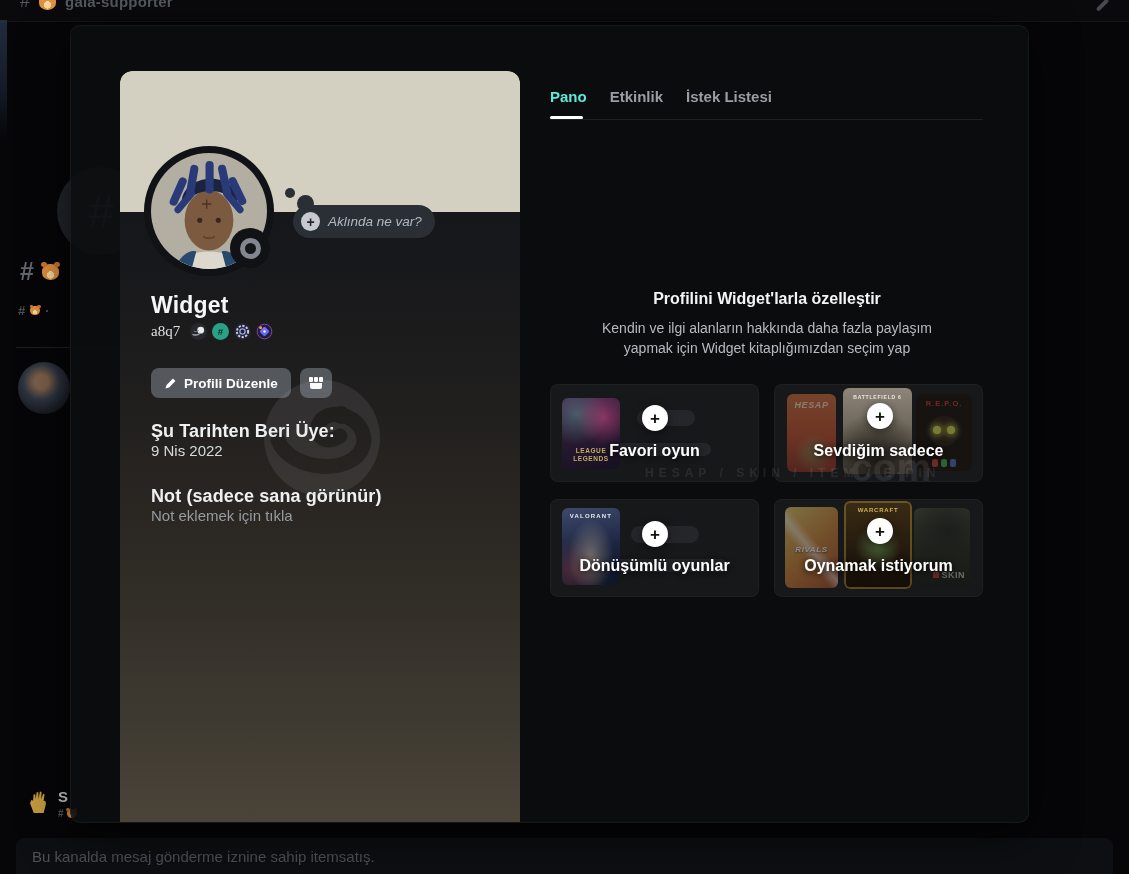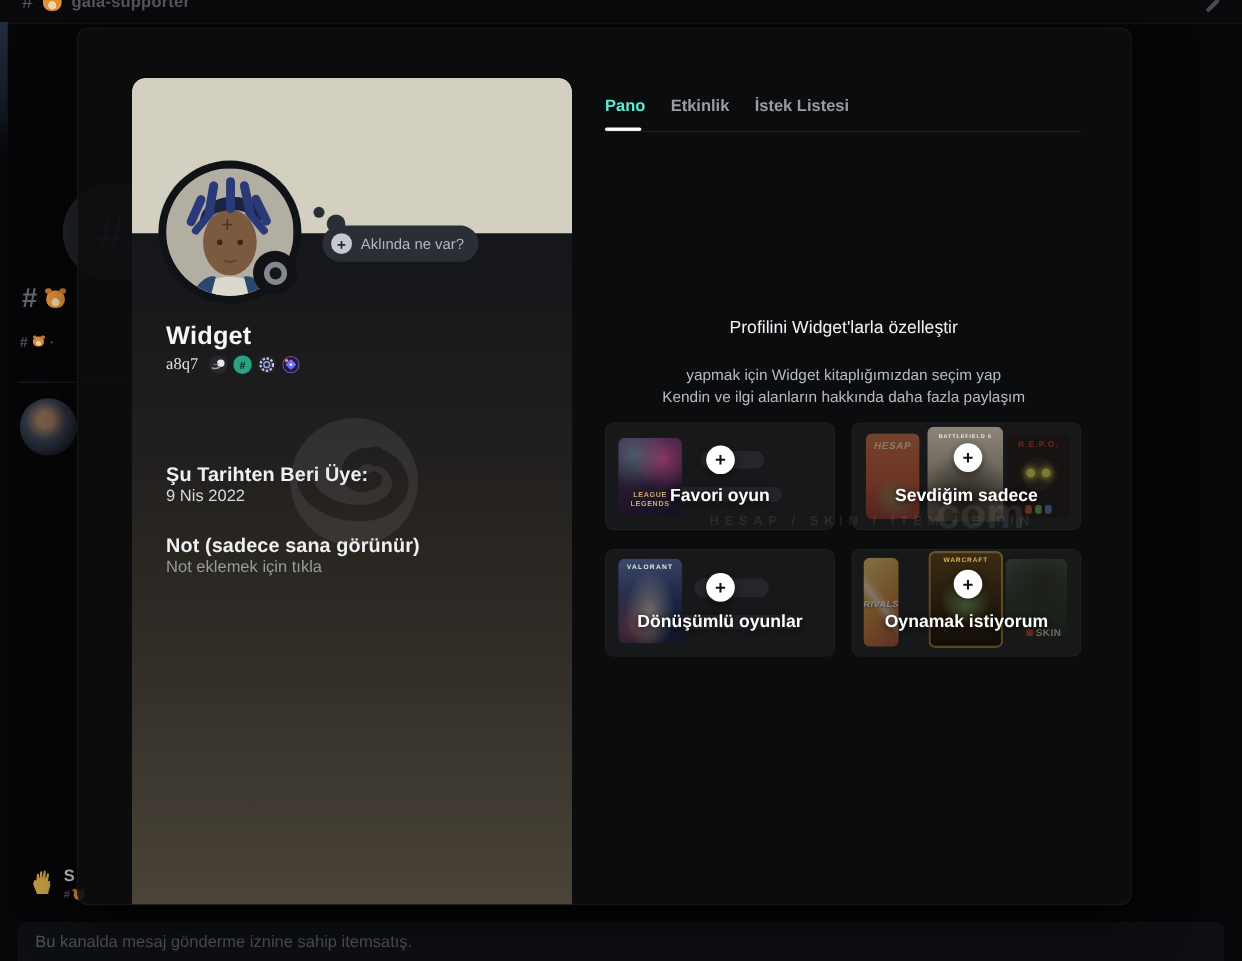--- a/index.html
+++ b/index.html
@@ -62,21 +62,21 @@
   .avatar-ring { position:absolute; left:24px; top:75px; width:130px; height:130px; border-radius:50%; background:#101216; }
   .avatar-photo { position:absolute; left:7px; top:7px; width:116px; height:116px; border-radius:50%; overflow:hidden; }
   .status-badge { position:absolute; left:110px; top:157px; width:40px; height:40px; border-radius:50%; background:#101216; display:flex; align-items:center; justify-content:center; }
   .status-offline { width:21px; height:21px; border-radius:50%; border:5px solid #83878f; background:#14161a; }
   .dot1 { position:absolute; left:165px; top:117px; width:10px; height:10px; border-radius:50%; background:#2a2f36; }
   .dot2 { position:absolute; left:177px; top:124px; width:17px; height:17px; border-radius:50%; background:#2a2f36; }
   .bubble { position:absolute; left:173px; top:134px; height:33px; border-radius:17px; background:#2a2f36;
     display:flex; align-items:center; gap:8px; padding:0 13px 0 8px; cursor:pointer; }
   .bubble-plus { width:19px; height:19px; border-radius:50%; background:#c6cad0; color:#23262b;
     display:flex; align-items:center; justify-content:center; font-size:14px; font-weight:700; line-height:1; }
-  .bubble-text { font-size:13.5px; color:#b2b8bf; white-space:nowrap; }
+  .bubble-text { font-size:13.5px; font-style:italic; color:#b2b8bf; white-space:nowrap; }
 
   .display-name { position:absolute; left:31px; top:221px; font-size:23px; font-weight:800; color:#f5f6f7; letter-spacing:.2px; }
   .user-row { position:absolute; left:31px; top:252px; display:flex; align-items:center; gap:10px; }
   .username { font-size:15px; color:#dde0e2;font-family:Liberation Serif, serif; }
   .badges { display:flex; gap:5px; align-items:center; }
   .badge { width:17px; height:17px; display:block; }
 
   .btn-row { position:absolute; left:31px; top:297px; display:flex; gap:9px; }
   .btn { height:30px; border-radius:8px; background:#54585d; border:none; color:#fff;
     display:flex; align-items:center; justify-content:center; gap:7px;
@@ -93,21 +93,21 @@
   .note-placeholder { position:absolute; left:31px; font-size:15px; color:#969ba2; cursor:pointer; }
 
   
   .tabs { position:absolute; left:479px; top:62px; display:flex; gap:23px; }
   .tab { font-size:15px; font-weight:600; color:#9a9ea4; cursor:pointer; }
   .tab.active { color:#5eead4; }
   .tab-underline { position:absolute; left:479px; top:90px; width:33px; height:3px; border-radius:2px; background:#ffffff; }
   .tabs-divider { position:absolute; left:479px; top:93px; width:433px; height:1px; background:#1e2024; }
 
   .widget-head { position:absolute; left:479px; top:264px; width:434px; text-align:center; }
-  .widget-title { font-size:16px; font-weight:400; color:#f3f4f6; margin-bottom:22px; }
+  .widget-title { font-size:16px; font-weight:700; color:#f3f4f6; margin-bottom:10px; }
   .widget-sub { font-size:14px; color:#b6babf; line-height:20px; }
 
   .wcard { position:absolute; width:209px; height:98px; border-radius:8px; background:#17181a;
     border:1px solid rgba(255,255,255,0.035); cursor:pointer; overflow:hidden; }
   .c1 { left:479px; top:358px; } .c2 { left:703px; top:358px; }
   .c3 { left:479px; top:473px; } .c4 { left:703px; top:473px; }
   .plus-btn { position:absolute; width:26px; height:26px; border-radius:50%; background:#ffffff; color:#111;
     display:flex; align-items:center; justify-content:center; font-size:17px; font-weight:700; z-index:4;
     box-shadow:0 2px 8px rgba(0,0,0,.5); line-height:1; }
   .wlabel { position:absolute; left:0; right:0; top:57px; text-align:center; z-index:5;
@@ -136,21 +136,21 @@
     background:radial-gradient(circle at 50% 85%, rgba(20,18,14,.85), transparent 60%),
                linear-gradient(180deg,#8d8578 0%,#6e675c 45%,#423c33 100%); }
   .cov-bf .ct { top:6px; color:#e9e7e1; font-size:5px; letter-spacing:.8px; }
   .cov-repo { left:141px; top:9px; width:56px; height:77px; background:#180f0a; }
   .cov-repo .ct { top:5px; color:#c23b2e; font-size:7.5px; letter-spacing:1px; }
   .repo-face { position:absolute; left:14px; top:22px; width:28px; height:30px; border-radius:45%; background:#2a1b12; }
   .repo-face i { position:absolute; top:10px; width:8px; height:8px; border-radius:50%; background:#d9e04c; box-shadow:0 0 6px 2px rgba(217,224,76,.8); }
   .repo-face i.l { left:3px; } .repo-face i.r { right:3px; }
   .repo-crew { position:absolute; bottom:4px; left:0; right:0; display:flex; justify-content:center; gap:3px; }
   .repo-crew i { width:6px; height:8px; border-radius:2px; }
-  .cov-rivals { left:10px; top:7px; width:32px; height:81px;
+  .cov-rivals { left:10px; top:7px; width:53px; height:81px;
     background:linear-gradient(50deg, transparent 38%, rgba(255,255,255,.55) 48%, transparent 58%),
                linear-gradient(135deg,#e5cb6c 0%,#cf8a3a 48%,#a84a2a 100%); }
   .cov-rivals .ct { top:38px; color:#fff; font-size:8px; font-style:italic; text-shadow:0 1px 2px rgba(0,0,0,.6); }
   .cov-warcraft { left:69px; top:1px; width:68px; height:88px;
     background:radial-gradient(circle at 50% 52%, rgba(120,190,110,.4), transparent 40%),
                linear-gradient(180deg,#3a2c14 0%,#241a0e 55%,#130d07 100%);
     box-shadow:inset 0 0 0 2px rgba(150,118,48,.55); }
   .cov-warcraft .ct { top:6px; color:#d8b44a; font-size:6px; letter-spacing:.8px; }
   .cov-rust { left:139px; top:8px; width:56px; height:78px;
     background:radial-gradient(circle at 60% 30%, rgba(30,34,26,.9), transparent 65%),
@@ -281,39 +281,57 @@
             </defs>
           <circle cx="10" cy="10" r="10" fill="#241b38"></circle>
           <circle cx="10" cy="10" r="8.6" fill="none" stroke="#b06be0" stroke-width="1.1" stroke-opacity=".6"></circle>
           <rect x="5.8" y="5.8" width="8.4" height="8.4" rx="1.5" transform="rotate(45 10 10)" fill="url(#b4g)"></rect>
           <circle cx="5.4" cy="5.6" r="1.7" fill="#eda63a"></circle>
           <rect x="8.7" y="8.7" width="2.6" height="2.6" transform="rotate(45 10 10)" fill="#ffffff" fill-opacity=".9"></rect>
         </svg>
       </span>
     </div>
 
+    <div class="btn-row">
+      <button class="btn btn-edit">
+        <svg width="13" height="13" viewBox="0 0 14 14">
+          <path d="M1.5 12.5 l1.3 -4 L9.6 1.7 12.3 4.4 5.5 11.2 z" fill="#ffffff"></path>
+        </svg>
+        <span>Profili Düzenle</span>
+      </button>
+      <button class="btn btn-shop">
+        <span class="shop-glyph">
+          <span class="awning">
+              <i></i>
+              <i></i>
+              <i></i>
+            </span>
+          <span class="base"></span>
+        </span>
+      </button>
+    </div>
 
     <div class="section-label" style="top:350px;">Şu Tarihten Beri Üye:</div>
     <div class="section-value" style="top:371px;">9 Nis 2022</div>
     <div class="section-label" style="top:415px;">Not (sadece sana görünür)</div>
     <div class="note-placeholder" style="top:436px;">Not eklemek için tıkla</div>
   </div>
 
   <div class="tabs">
     <span class="tab active">Pano</span>
     <span class="tab">Etkinlik</span>
     <span class="tab">İstek Listesi</span>
   </div>
   <div class="tab-underline"></div>
   <div class="tabs-divider"></div>
 
   <div class="widget-head">
     <div class="widget-title">Profilini Widget'larla özelleştir</div>
+    <div class="widget-sub">Kendin ve ilgi alanların hakkında daha fazla paylaşım</div>
     <div class="widget-sub">yapmak için Widget kitaplığımızdan seçim yap</div>
-    <div class="widget-sub">Kendin ve ilgi alanların hakkında daha fazla paylaşım</div>
   </div>
 
   <div class="wcard c1">
     <div class="cover cov-league">
       <div class="ct">
         <div>LEAGUE</div>
         <div>LEGENDS</div>
       </div>
     </div>
     <div class="pill" style="left:86px; top:25px; width:58px; height:16px;"></div>

